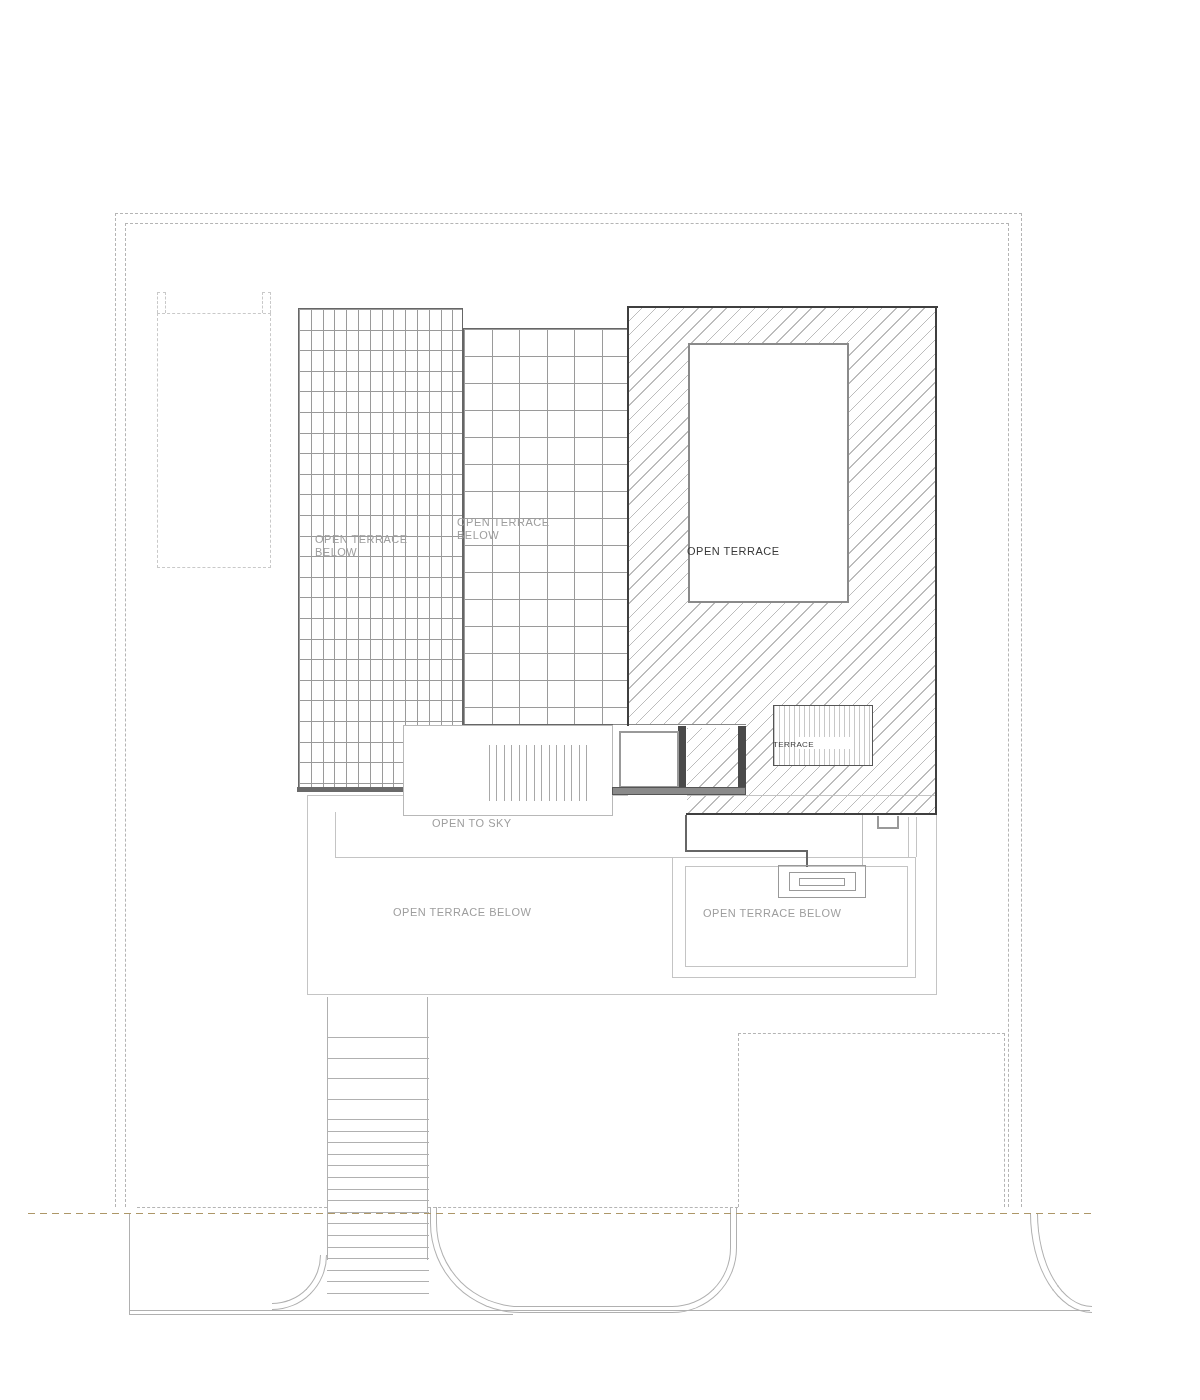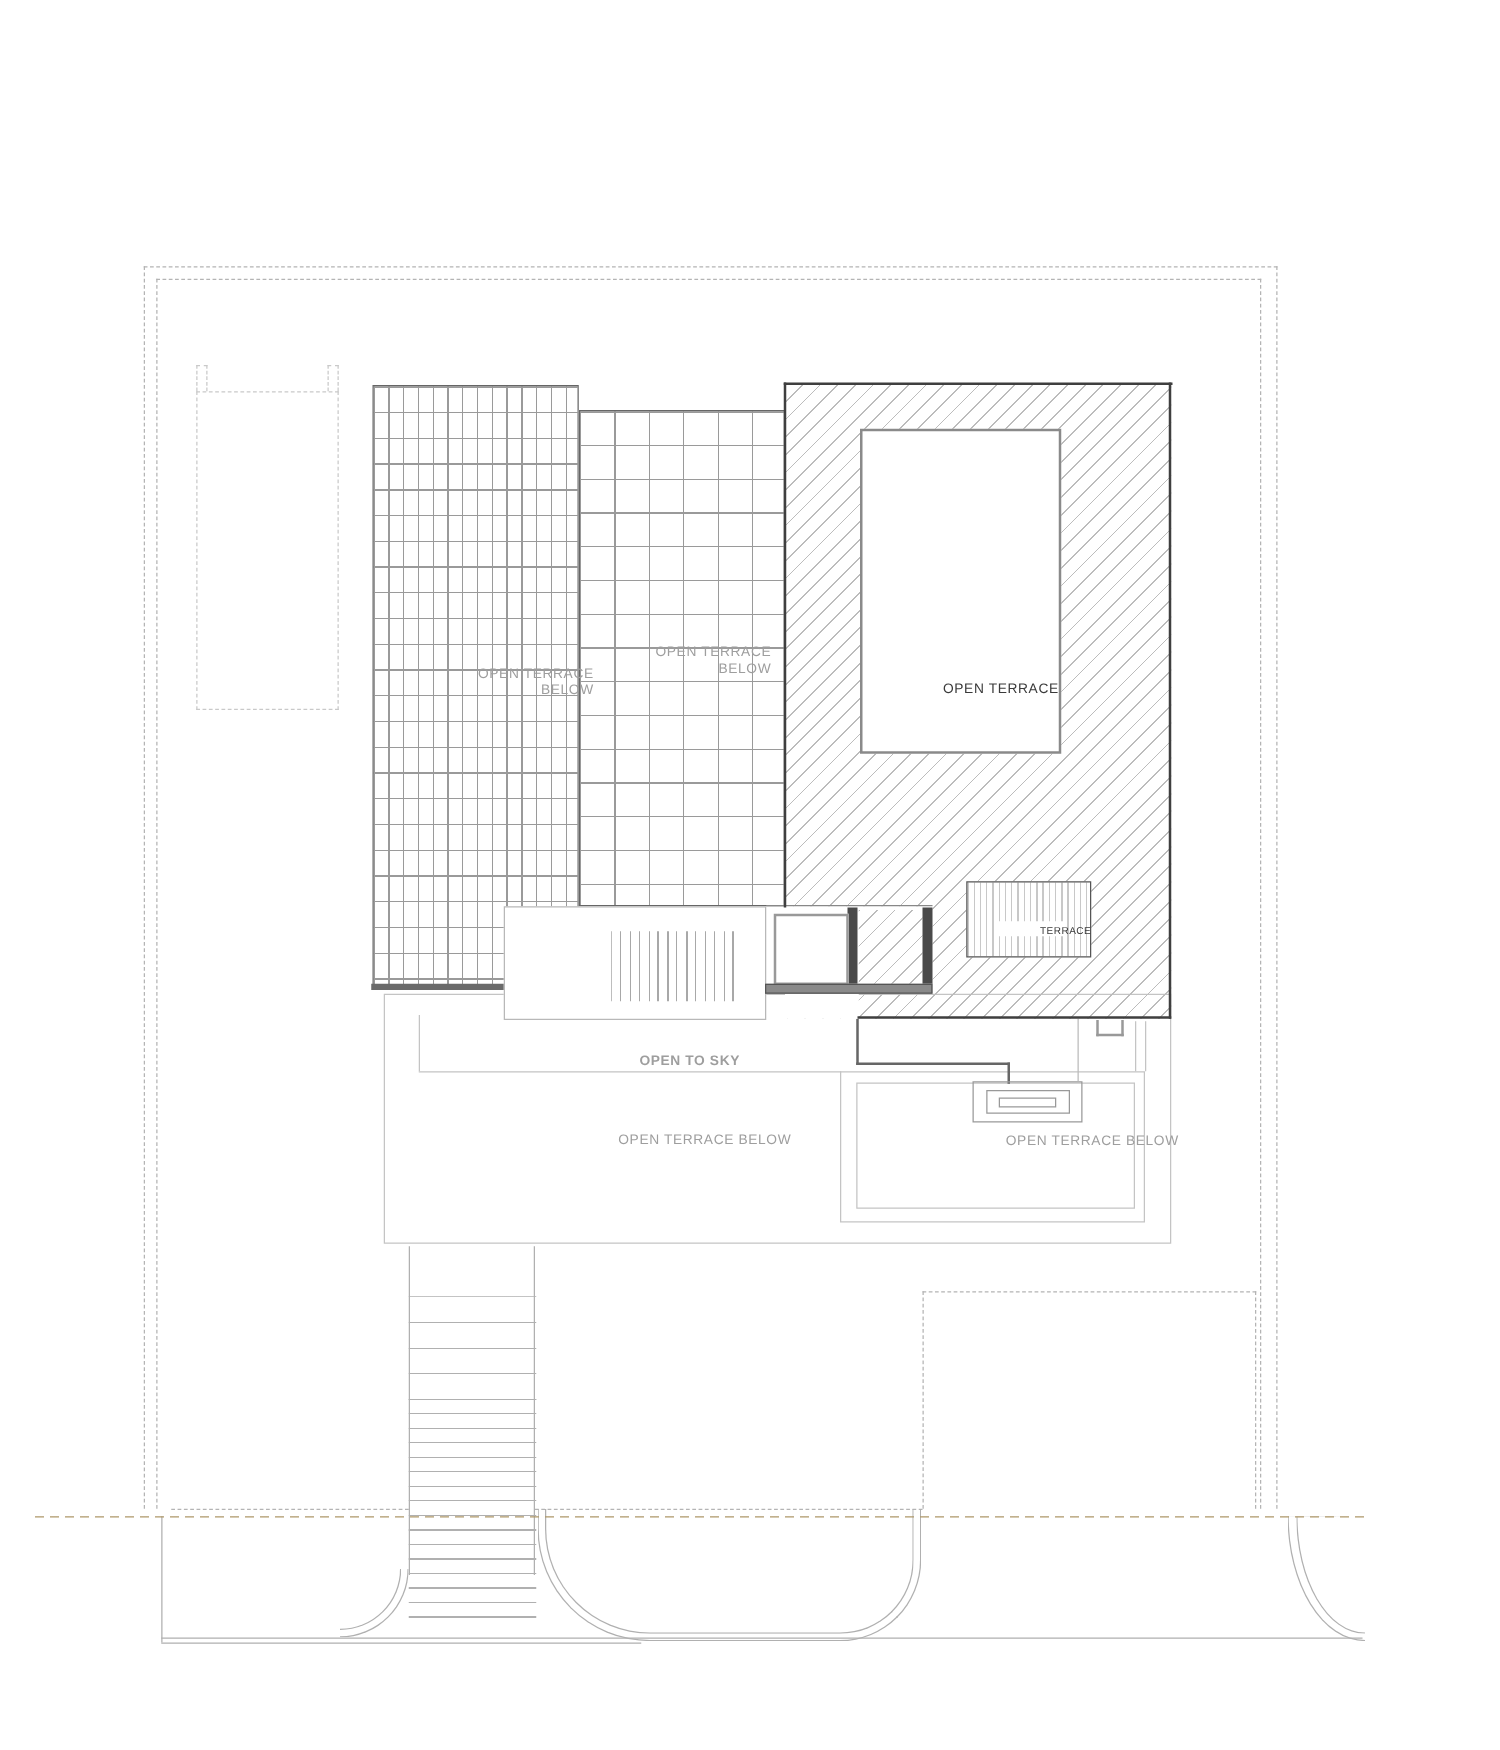--- a/index.html
+++ b/index.html
@@ -5,21 +5,21 @@
   :root{
     --line-dark:#3f3f3f; --line-mid:#8a8a8a; --line-light:#c4c4c4;
     --boundary:#b4b4b4; --hatch:#bcbcbc; --grid:#9a9a9a;
     --label-gray:#9e9e9e; --label-dark:#3a3a3a; --setback:#ad9768;
     --bar:#8a8a8a; --paper:#ffffff; --stair:#b0b0b0; --wall:#4a4a4a;
   }
   html,body{margin:0;padding:0;background:#fff;}
   #canvas{position:relative;width:1200px;height:1400px;background:var(--paper);
     font-family:"Liberation Sans", sans-serif; overflow:hidden;}
   .abs{position:absolute;box-sizing:border-box;}
-  .lbl{position:absolute;box-sizing:border-box;text-align:right;
+  .lbl{position:absolute;box-sizing:border-box;text-align:left;
     font-size:11px;letter-spacing:.5px;line-height:13px;color:var(--label-gray);
     white-space:pre-line;}
   .lbl.dark{color:var(--label-dark);}
   .dashed{border:1px dashed var(--boundary);}
   .lightline{background:var(--line-light);}
   .stairline{background:var(--stair);}
   .gridbg{border:1px solid #666;background-color:#fff;}
   .grid-fine{background-image:
     repeating-linear-gradient(90deg, var(--grid) 0 1px, transparent 1px 11.8px),
     repeating-linear-gradient(180deg, var(--grid) 0 1px, transparent 1px 20.6px);}
@@ -108,17 +108,17 @@
   <div class="abs" style="left:877px;top:816px;width:22px;height:13px;background:#fff;border:2px solid #999;border-top:none;"></div>
 
   <div class="abs" style="left:28px;top:1213px;width:1064px;height:1px;background-image:repeating-linear-gradient(90deg, var(--setback) 0 7px, transparent 7px 12px);"></div>
 
   <div class="lbl" style="left:315px;top:533px;width:160px;">OPEN TERRACE
 BELOW</div>
   <div class="lbl" style="left:457px;top:516px;width:160px;">OPEN TERRACE
 BELOW</div>
   <div class="lbl dark" style="left:687px;top:545px;width:160px;">OPEN TERRACE</div>
   <div class="lbl dark" style="left:773px;top:738px;width:100px;font-size:8px;letter-spacing:.4px;">TERRACE</div>
-  <div class="lbl" style="left:432px;top:843px;width:160px;font-weight:bold;">OPEN TO SKY</div>
+  <div class="lbl" style="left:432px;top:817px;width:160px;">OPEN TO SKY</div>
   <div class="lbl" style="left:393px;top:906px;width:240px;">OPEN TERRACE BELOW</div>
   <div class="lbl" style="left:703px;top:907px;width:240px;">OPEN TERRACE BELOW</div>
 
 </div>
 
 </body></html>

